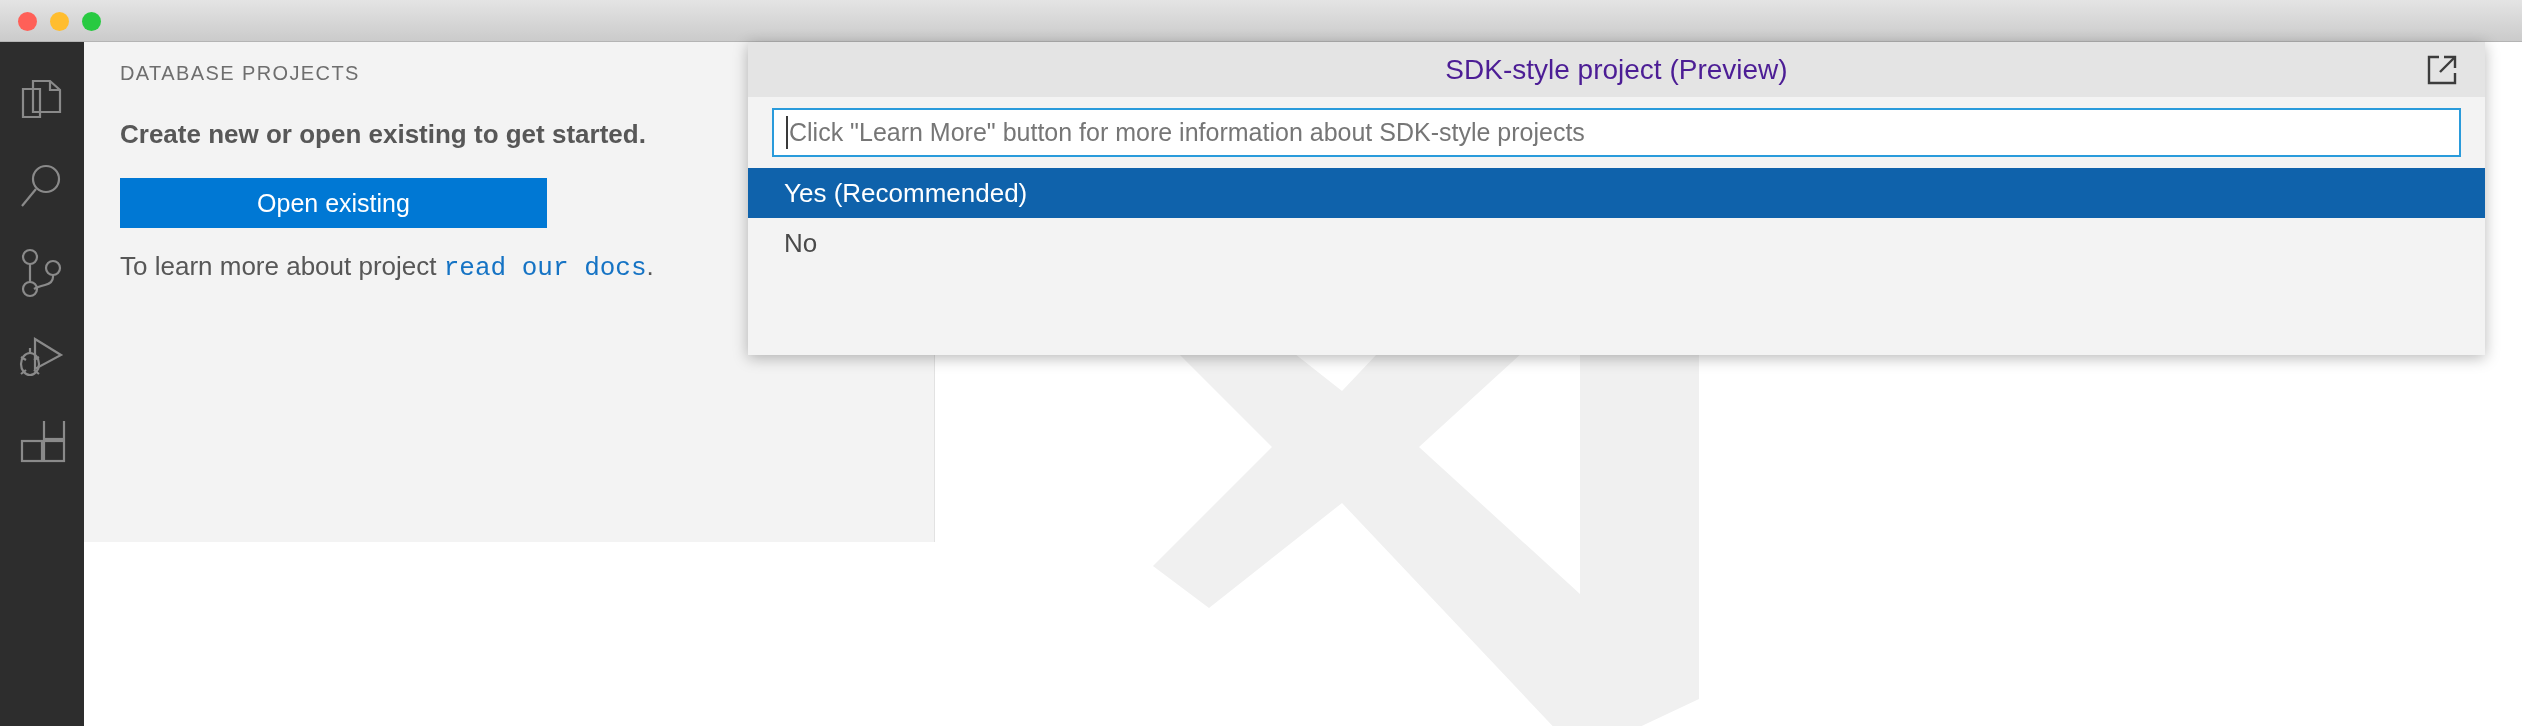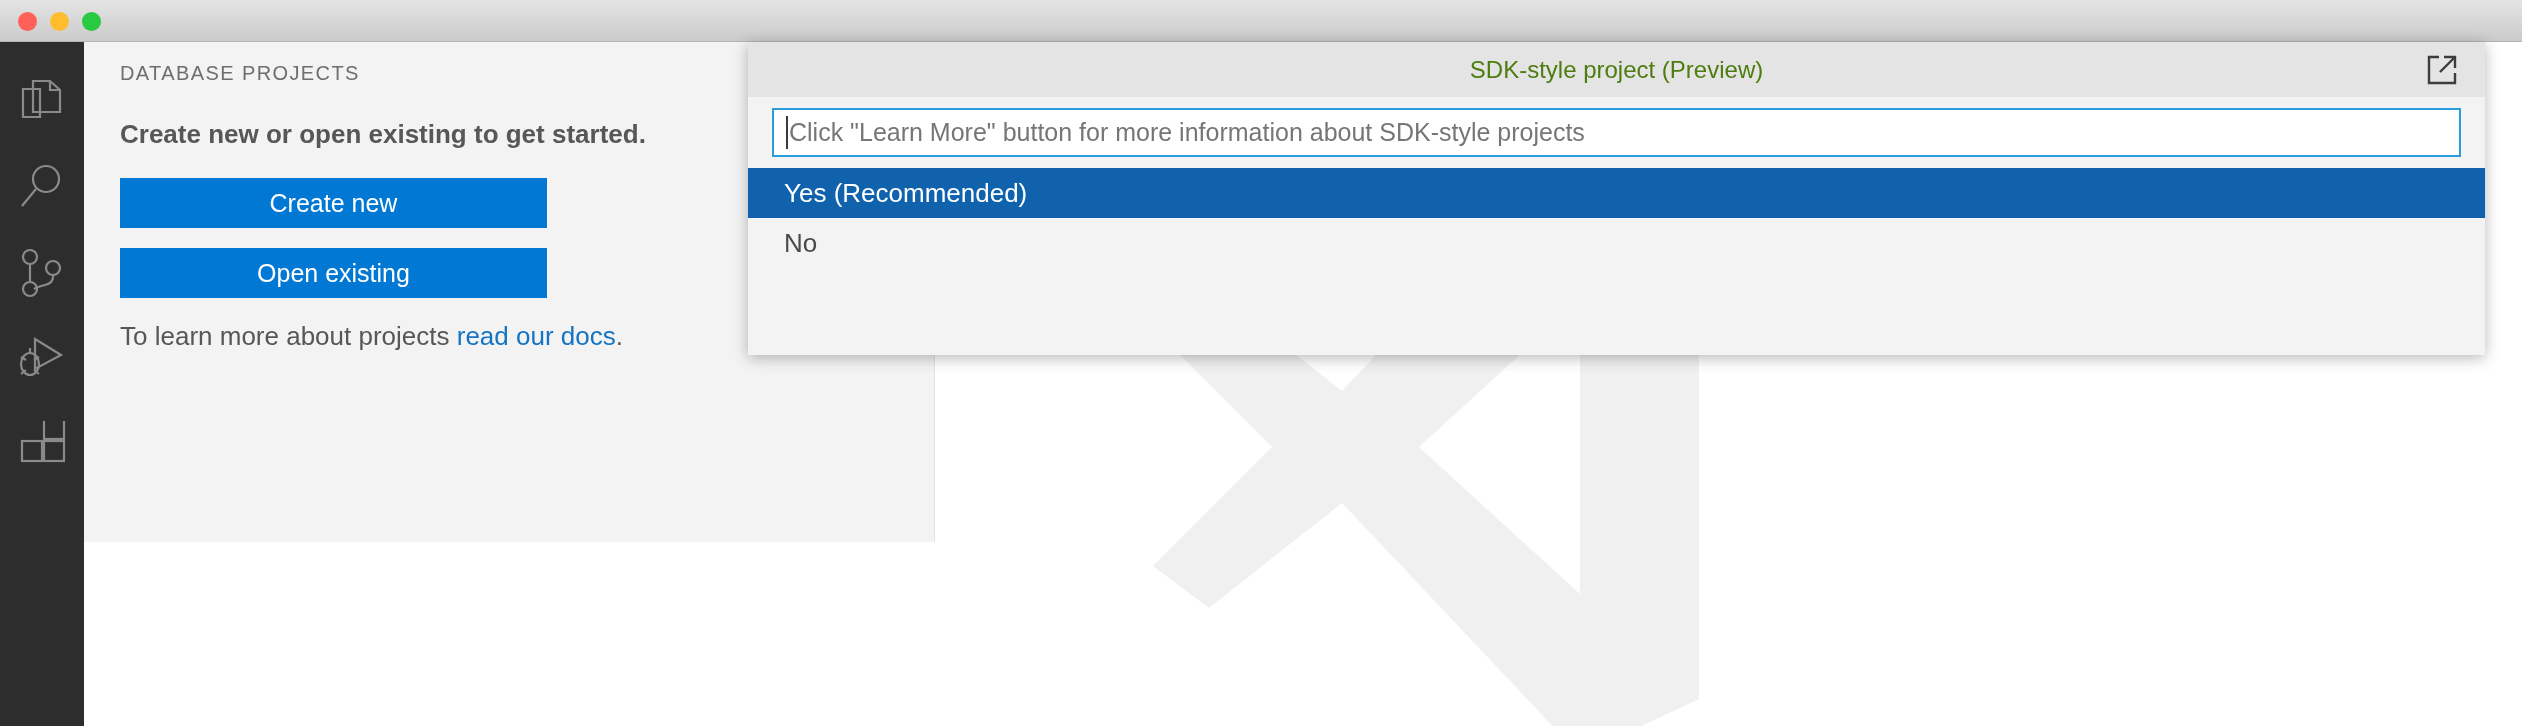--- a/index.html
+++ b/index.html
@@ -68,21 +68,21 @@
     background:#0078d4; color:#ffffff;
     border:none; font-size:25px;
     font-family:"Liberation Sans", sans-serif;
     cursor:pointer; margin-bottom:20px;
     text-align:center; line-height:50px;
   }
   .sb-foot {
     font-size:26px; color:#575757; line-height:1.3;
     max-width:560px; margin-top:22px;
   }
-  .sb-foot a { color:#1573c4; text-decoration:none; cursor:pointer; }
+  .sb-foot a { color:#1573c4; text-decoration:none; cursor:pointer;font-family:Liberation Mono, monospace; }
 
   
   .editor {
     position:absolute; left:935px; top:42px;
     width:1587px; height:684px;
     background:#ffffff; overflow:hidden;
   }
   .watermark {
     position:absolute; left:120px; top:55px;
     width:700px; height:700px;
@@ -96,21 +96,21 @@
     width:1737px; height:313px;
     background:#f3f3f3;
     box-shadow:0 3px 14px rgba(0,0,0,.28);
     z-index:50;
   }
   .modal-head {
     height:55px; background:#e4e4e4;
     display:flex; align-items:center; justify-content:center;
     position:relative;
   }
-  .modal-title { font-size:24px; color:#4d7c0f; }
+  .modal-title { font-size:28px; color:#4c1d95; }
   .modal-ext {
     position:absolute; right:26px; top:50%; transform:translateY(-50%);
     cursor:pointer; display:flex;
   }
   .modal-ext svg { stroke:#3c3c3c; fill:none; stroke-width:2.4; }
 
   .modal-inputwrap { padding:11px 24px 9px 24px; }
   .modal-input {
     width:100%; height:49px;
     background:#ffffff; border:2px solid #2a9bdb;
@@ -215,26 +215,25 @@
           <path d="M3 28 V5 h11 l3 4 h11 v5"></path>
           <path d="M3 28 L10 14 h25 L28 28 z"></path>
         </svg>
       </span>
     </span>
   </div>
 
   <div class="sb-body">
     <p class="sb-para">Create new or open existing to get started.</p>
 
-    <button class="big-btn">Create new</button>
 
     <button class="big-btn">Open existing</button>
 
     <p class="sb-foot">
-      <span>To learn more about projects </span><a>read our docs</a><span>.</span>
+      <span>To learn more about project </span><a>read our docs</a><span>.</span>
     </p>
   </div>
 </div>
 
 <div class="editor">
   <div class="watermark">
     <svg viewBox="0 0 100 100">
       <path d="M75 6 L41 42 L22 27 L14 33 L31 50 L14 67 L22 73 L41 58 L75 94 L92 86 V14 Z
                M75 29 V71 L52 50 Z" fill="#f0f0f0" stroke="none"></path>
     </svg>

